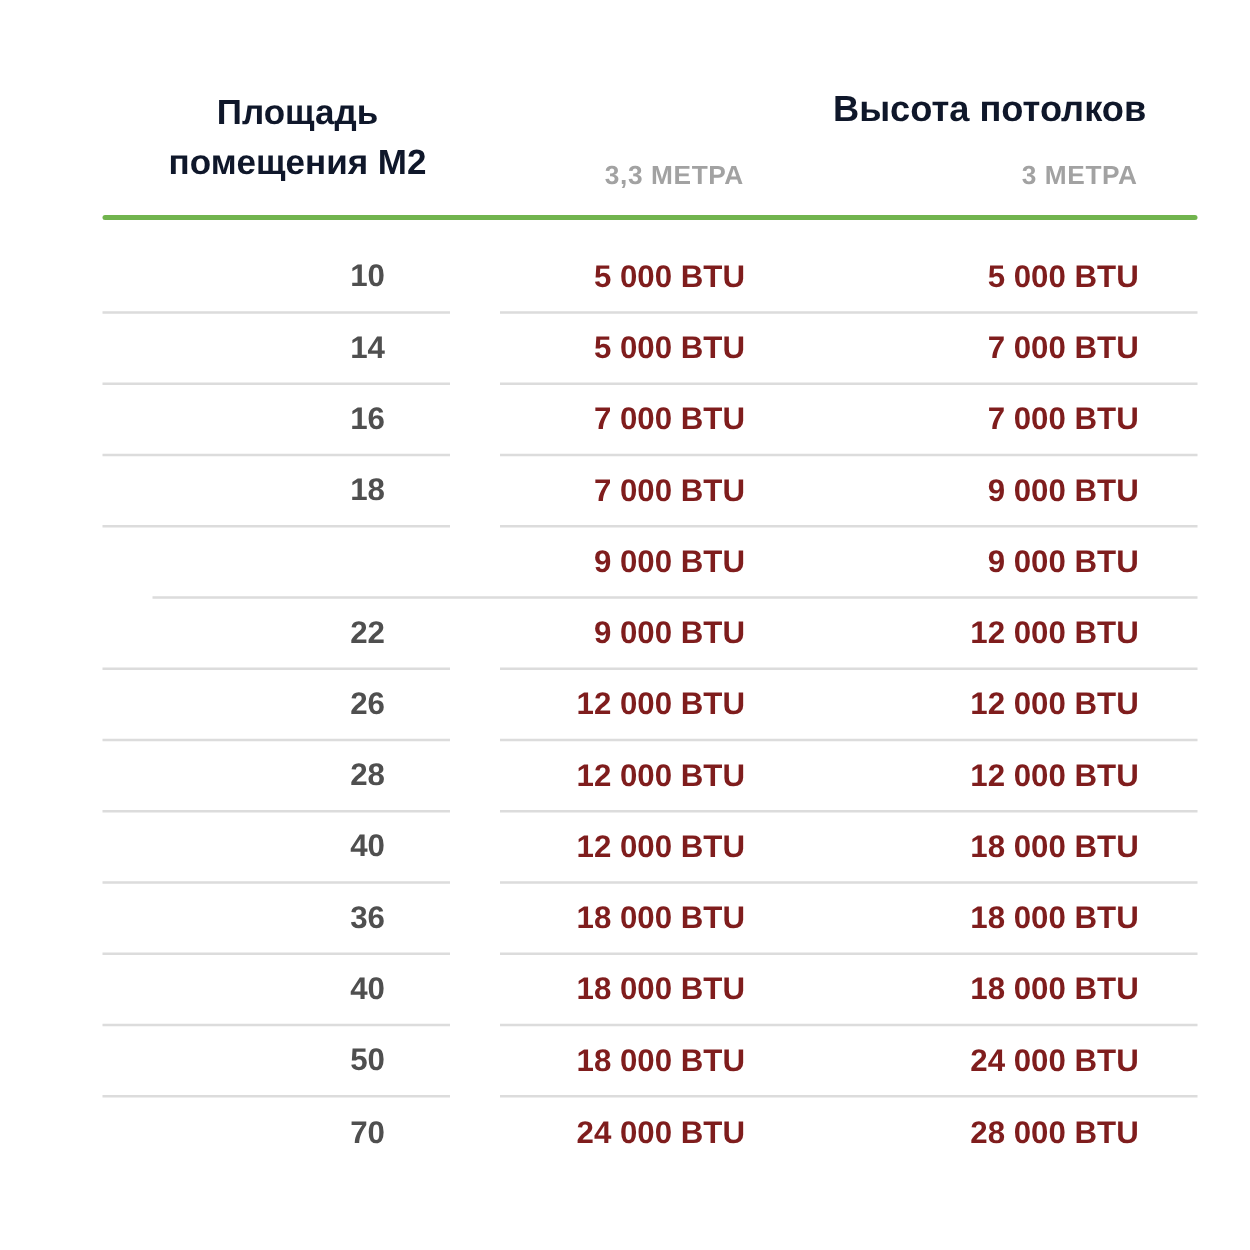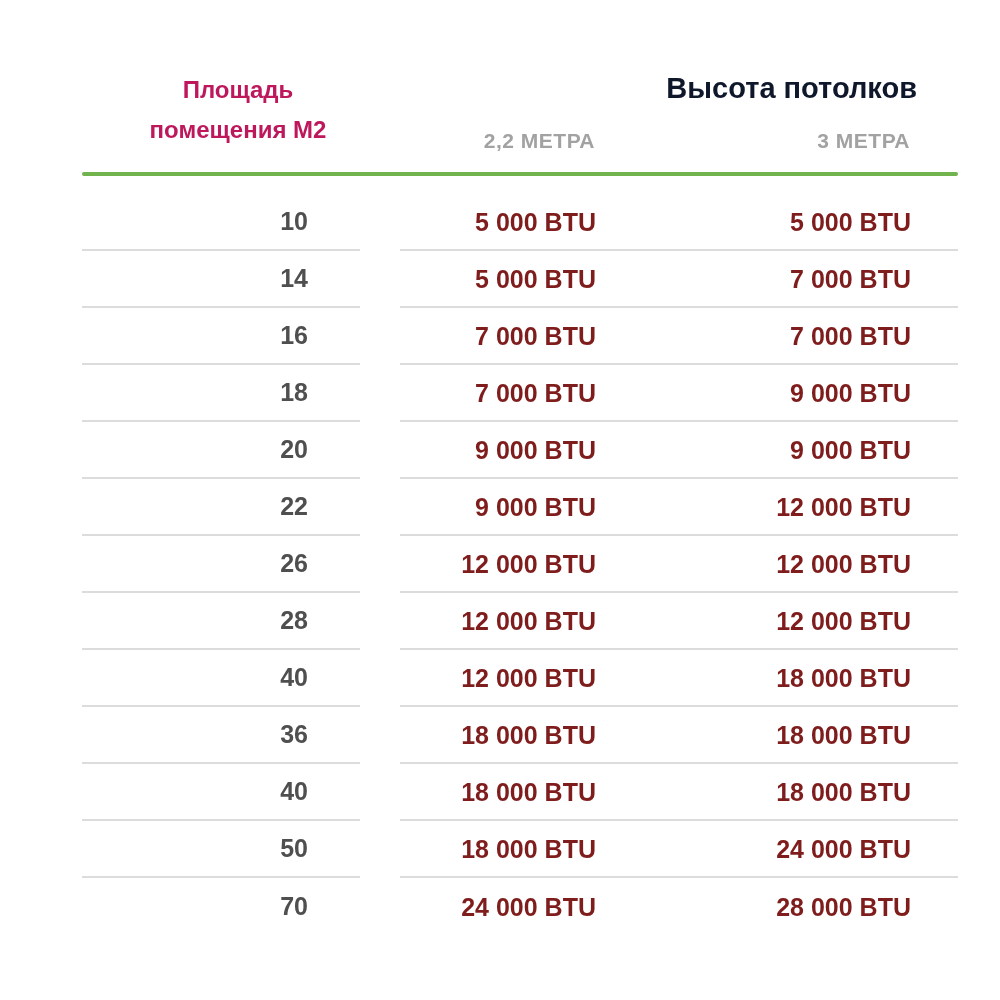--- a/index.html
+++ b/index.html
@@ -12,23 +12,23 @@
     font-weight: 700;
     position: relative;
     overflow: hidden;
   }
   .area-header {
     position: absolute;
     left: 78px;
     top: 70px;
     width: 320px;
     text-align: center;
-    font-size: 24px;
+    font-size: 28px;
     line-height: 40px;
-    color: #be185d;
+    color: #0f172a;
   }
   .area-header span { display: block; }
   .ceiling-header {
     position: absolute;
     right: 83px;
     top: 72px;
     font-size: 29px;
     line-height: 33px;
     color: #0f172a;
     text-align: center;
@@ -99,21 +99,21 @@
 </head>
 <body>
 
 <div class="area-header">
   <span>Площадь</span>
   <span>помещения М2</span>
 </div>
 
 <div class="ceiling-header">Высота потолков</div>
 
-<div class="sub-header m25">2,2 МЕТРА</div>
+<div class="sub-header m25">3,3 МЕТРА</div>
 <div class="sub-header m3">3 МЕТРА</div>
 
 <div class="green-line"></div>
 
 <div class="table-body">
     <div class="row">
       <div class="cell area">10</div>
       <div class="colgap"></div>
       <div class="cell btus">
         <span class="b25">5 000 BTU</span>
@@ -138,21 +138,20 @@
     </div>
     <div class="row">
       <div class="cell area">18</div>
       <div class="colgap"></div>
       <div class="cell btus">
         <span class="b25">7 000 BTU</span>
         <span class="b3">9 000 BTU</span>
       </div>
     </div>
     <div class="row">
-      <div class="cell area">20</div>
       <div class="colgap"></div>
       <div class="cell btus">
         <span class="b25">9 000 BTU</span>
         <span class="b3">9 000 BTU</span>
       </div>
     </div>
     <div class="row">
       <div class="cell area">22</div>
       <div class="colgap"></div>
       <div class="cell btus">

